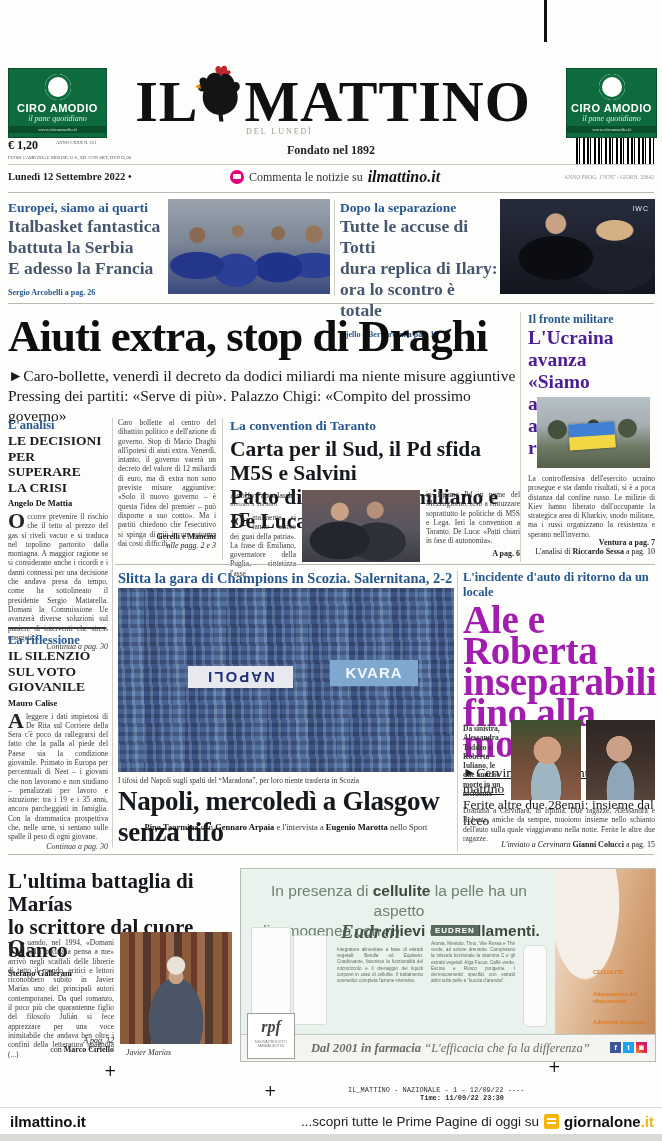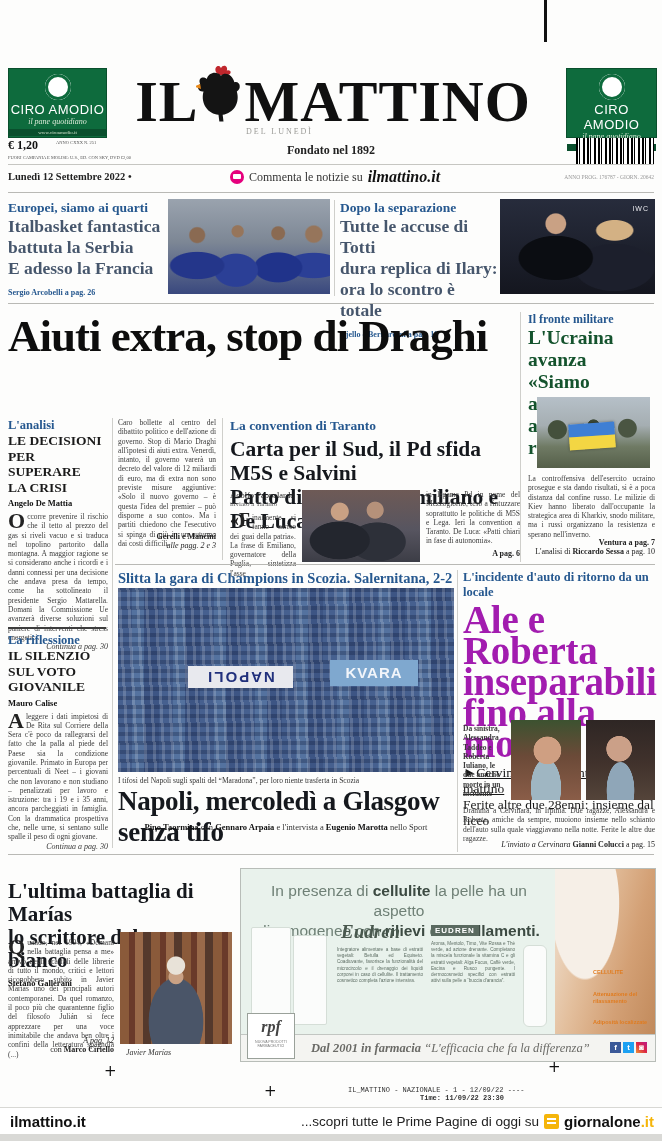--- a/index.html
+++ b/index.html
@@ -19,21 +19,21 @@
 
   
   .tick{position:absolute;left:544px;top:0;width:3px;height:42px;background:#111;}
   .masthead-title{position:absolute;left:108px;top:64px;width:450px;display:flex;align-items:center;justify-content:center;
      font-weight:bold;font-size:58px;letter-spacing:1px;color:#101010;}
   .edition{position:absolute;left:246px;top:127px;font-size:8px;letter-spacing:2px;color:#9a9a96;}
   .founded{position:absolute;left:0;top:143px;width:662px;text-align:center;font-size:12px;font-weight:bold;color:#222;}
   .ciro{position:absolute;background:#0e6b3d;border:1px solid #0a4f2d;color:#fff;text-align:center;}
   .ciro .logo{width:26px;height:26px;margin:5px auto 2px;border-radius:50%;background:#fff;
       box-shadow:inset 0 0 0 3px #0e6b3d, inset 0 0 0 5px #fff;}
-  .ciro .brand{font-family:"Liberation Sans",sans-serif;font-weight:normal;font-size:13px;letter-spacing:.5px;}
+  .ciro .brand{font-family:"Liberation Sans",sans-serif;font-weight:bold;font-size:11px;letter-spacing:.5px;}
   .ciro .tag{font-style:italic;font-size:8px;color:#dcead9;}
   .ciro .site{font-size:5px;background:#0a4f2d;margin-top:3px;padding:1px 0;color:#cfe4cc;}
   .price{position:absolute;left:8px;top:138px;font-weight:bold;font-size:12px;color:#111;}
   .pnote1{position:absolute;left:56px;top:140px;font-size:4.5px;color:#555;width:70px;line-height:1.3;}
   .pnote2{position:absolute;left:8px;top:155px;font-size:4.5px;color:#555;width:190px;}
   .barcode{position:absolute;left:576px;top:138px;width:78px;height:26px;
      background:repeating-linear-gradient(90deg,#000 0 2px,#fff 2px 3px,#000 3px 4px,#fff 4px 7px,#000 7px 9px,#fff 9px 11px);}
   .dateline{position:absolute;left:8px;top:171px;font-weight:bold;font-size:10.5px;color:#222;}
   .comment-row{position:absolute;left:230px;top:168px;display:flex;align-items:center;gap:5px;}
   .comment-icon{width:14px;height:14px;border-radius:50%;background:#e5007d;position:relative;}
@@ -63,21 +63,21 @@
      radial-gradient(ellipse at 74% 72%, #1c1f2c 0 24%, transparent 25%),
      linear-gradient(180deg,#272c3c 0%,#14161f 100%);}
   .iwc{position:absolute;right:6px;top:6px;color:#e8e8ec;font-family:"Liberation Sans",sans-serif;font-size:7px;letter-spacing:1px;}
 
   
   .lead-head{position:absolute;left:8px;top:310px;width:512px;font-weight:bold;font-size:45px;letter-spacing:-1px;
      color:#0d0d0d;white-space:nowrap;}
   .lead-deck{position:absolute;left:8px;top:366px;width:512px;font-size:15.5px;line-height:20px;color:#181818;}
 
   
-  .ukr-head{font-weight:bold;font-size:19.5px;line-height:22px;color:#14532d;}
+  .ukr-head{font-weight:bold;font-size:19.5px;line-height:22px;color:#4c1d95;}
   .ukr-flag{position:absolute;left:32px;top:26px;width:46px;height:26px;transform:rotate(-4deg);
      box-shadow:0 0 3px rgba(0,0,0,.4);}
   .ukr-flag .b1{height:13px;background:#3f7fd4;}
   .ukr-flag .b2{height:13px;background:#f3d643;}
   .ukraine-photo{background:
      radial-gradient(circle at 18% 46%, #44503c 0 9%, transparent 10%),
      radial-gradient(circle at 80% 44%, #4a5542 0 9%, transparent 10%),
      radial-gradient(circle at 50% 40%, #3c4836 0 8%, transparent 9%),
      linear-gradient(180deg,#b6c0c8 0%,#a5aeb2 40%,#6f7a64 70%,#555f49 100%);}
 
@@ -243,20 +243,24 @@
     <div class="ts-head">ora lo scontro è totale</div>
     <div class="ts-byline byline-blue">Ajello e Bernardini a pag. 11</div>
   </div>
   <div class="photo totti-photo" style="left:500px;top:199px;width:155px;height:95px;">
     <span class="iwc">IWC</span>
   </div>
 
   <div class="hline" style="left:8px;top:303px;width:646px;background:#b9b9b5;"></div>
 
   <div class="lead-head">Aiuti extra, stop di Draghi</div>
+  <div class="lead-deck">
+    <div>►Caro-bollette, venerdì il decreto da dodici miliardi ma niente misure aggiuntive</div>
+    <div>Pressing dei partiti: «Serve di più». Palazzo Chigi: «Compito del prossimo governo»</div>
+  </div>
 
   <div class="vline" style="left:520px;top:312px;height:250px;"></div>
 
   <div class="abs" style="left:528px;top:312px;width:127px;">
     <div class="kicker" style="font-size:12px;">Il fronte militare</div>
     <div class="ukr-head">L'Ucraina avanza</div>
     <div class="ukr-head">«Siamo arrivati</div>
     <div class="ukr-head">al confine russo»</div>
   </div>
   <div class="photo ukraine-photo" style="left:537px;top:397px;width:113px;height:71px;">
@@ -350,21 +354,21 @@
   <div class="photo girl1-photo" style="left:511px;top:720px;width:70px;height:80px;"></div>
   <div class="photo girl2-photo" style="left:586px;top:720px;width:69px;height:80px;"></div>
   <div class="abs micro" style="left:463px;top:806px;width:192px;">Dramma a Cervinara, in Irpinia. Due ragazze, Alessandra e Roberta, amiche da sempre, muoiono insieme nello schianto dell'auto sulla quale viaggiavano nella notte. Ferite le altre due ragazze.</div>
   <div class="abs" style="left:463px;top:840px;width:192px;text-align:right;font-size:8px;">
     <span style="font-style:italic;">L'inviato a Cervinara </span><b>Gianni Colucci</b><span> a pag. 15</span>
   </div>
 
   <div class="hline" style="left:8px;top:854px;width:646px;background:#b9b9b5;"></div>
 
   <div class="abs" style="left:8px;top:860px;width:228px;">
-    <div class="mar-head" style="margin-top:20px;">L'ultima battaglia di Marías</div>
+    <div class="mar-head" style="margin-top:10px;">L'ultima battaglia di Marías</div>
     <div class="mar-head">lo scrittore dal cuore bianco</div>
     <div class="author" style="margin-top:6px;">Stefano Gallerani</div>
   </div>
   <div class="abs micro" style="left:8px;top:938px;width:106px;">
     <span class="drop">Q</span><span>uando, nel 1994, «Domani nella battaglia pensa a me» arrivò negli scaffali delle librerie di tutto il mondo, critici e lettori riconobbero subito in Javier Marías uno dei principali autori contemporanei. Da quel romanzo, il poco più che quarantenne figlio del filosofo Julián si fece apprezzare per una voce inimitabile che andava ben oltre i confini della letteratura spagnola (...)</span>
   </div>
   <div class="abs" style="left:8px;top:1036px;width:106px;text-align:right;font-size:8px;">
     <div style="font-style:italic;">A pag. 12</div>
     <div><span>con </span><b>Marco Ciriello</b></div>
   </div>

